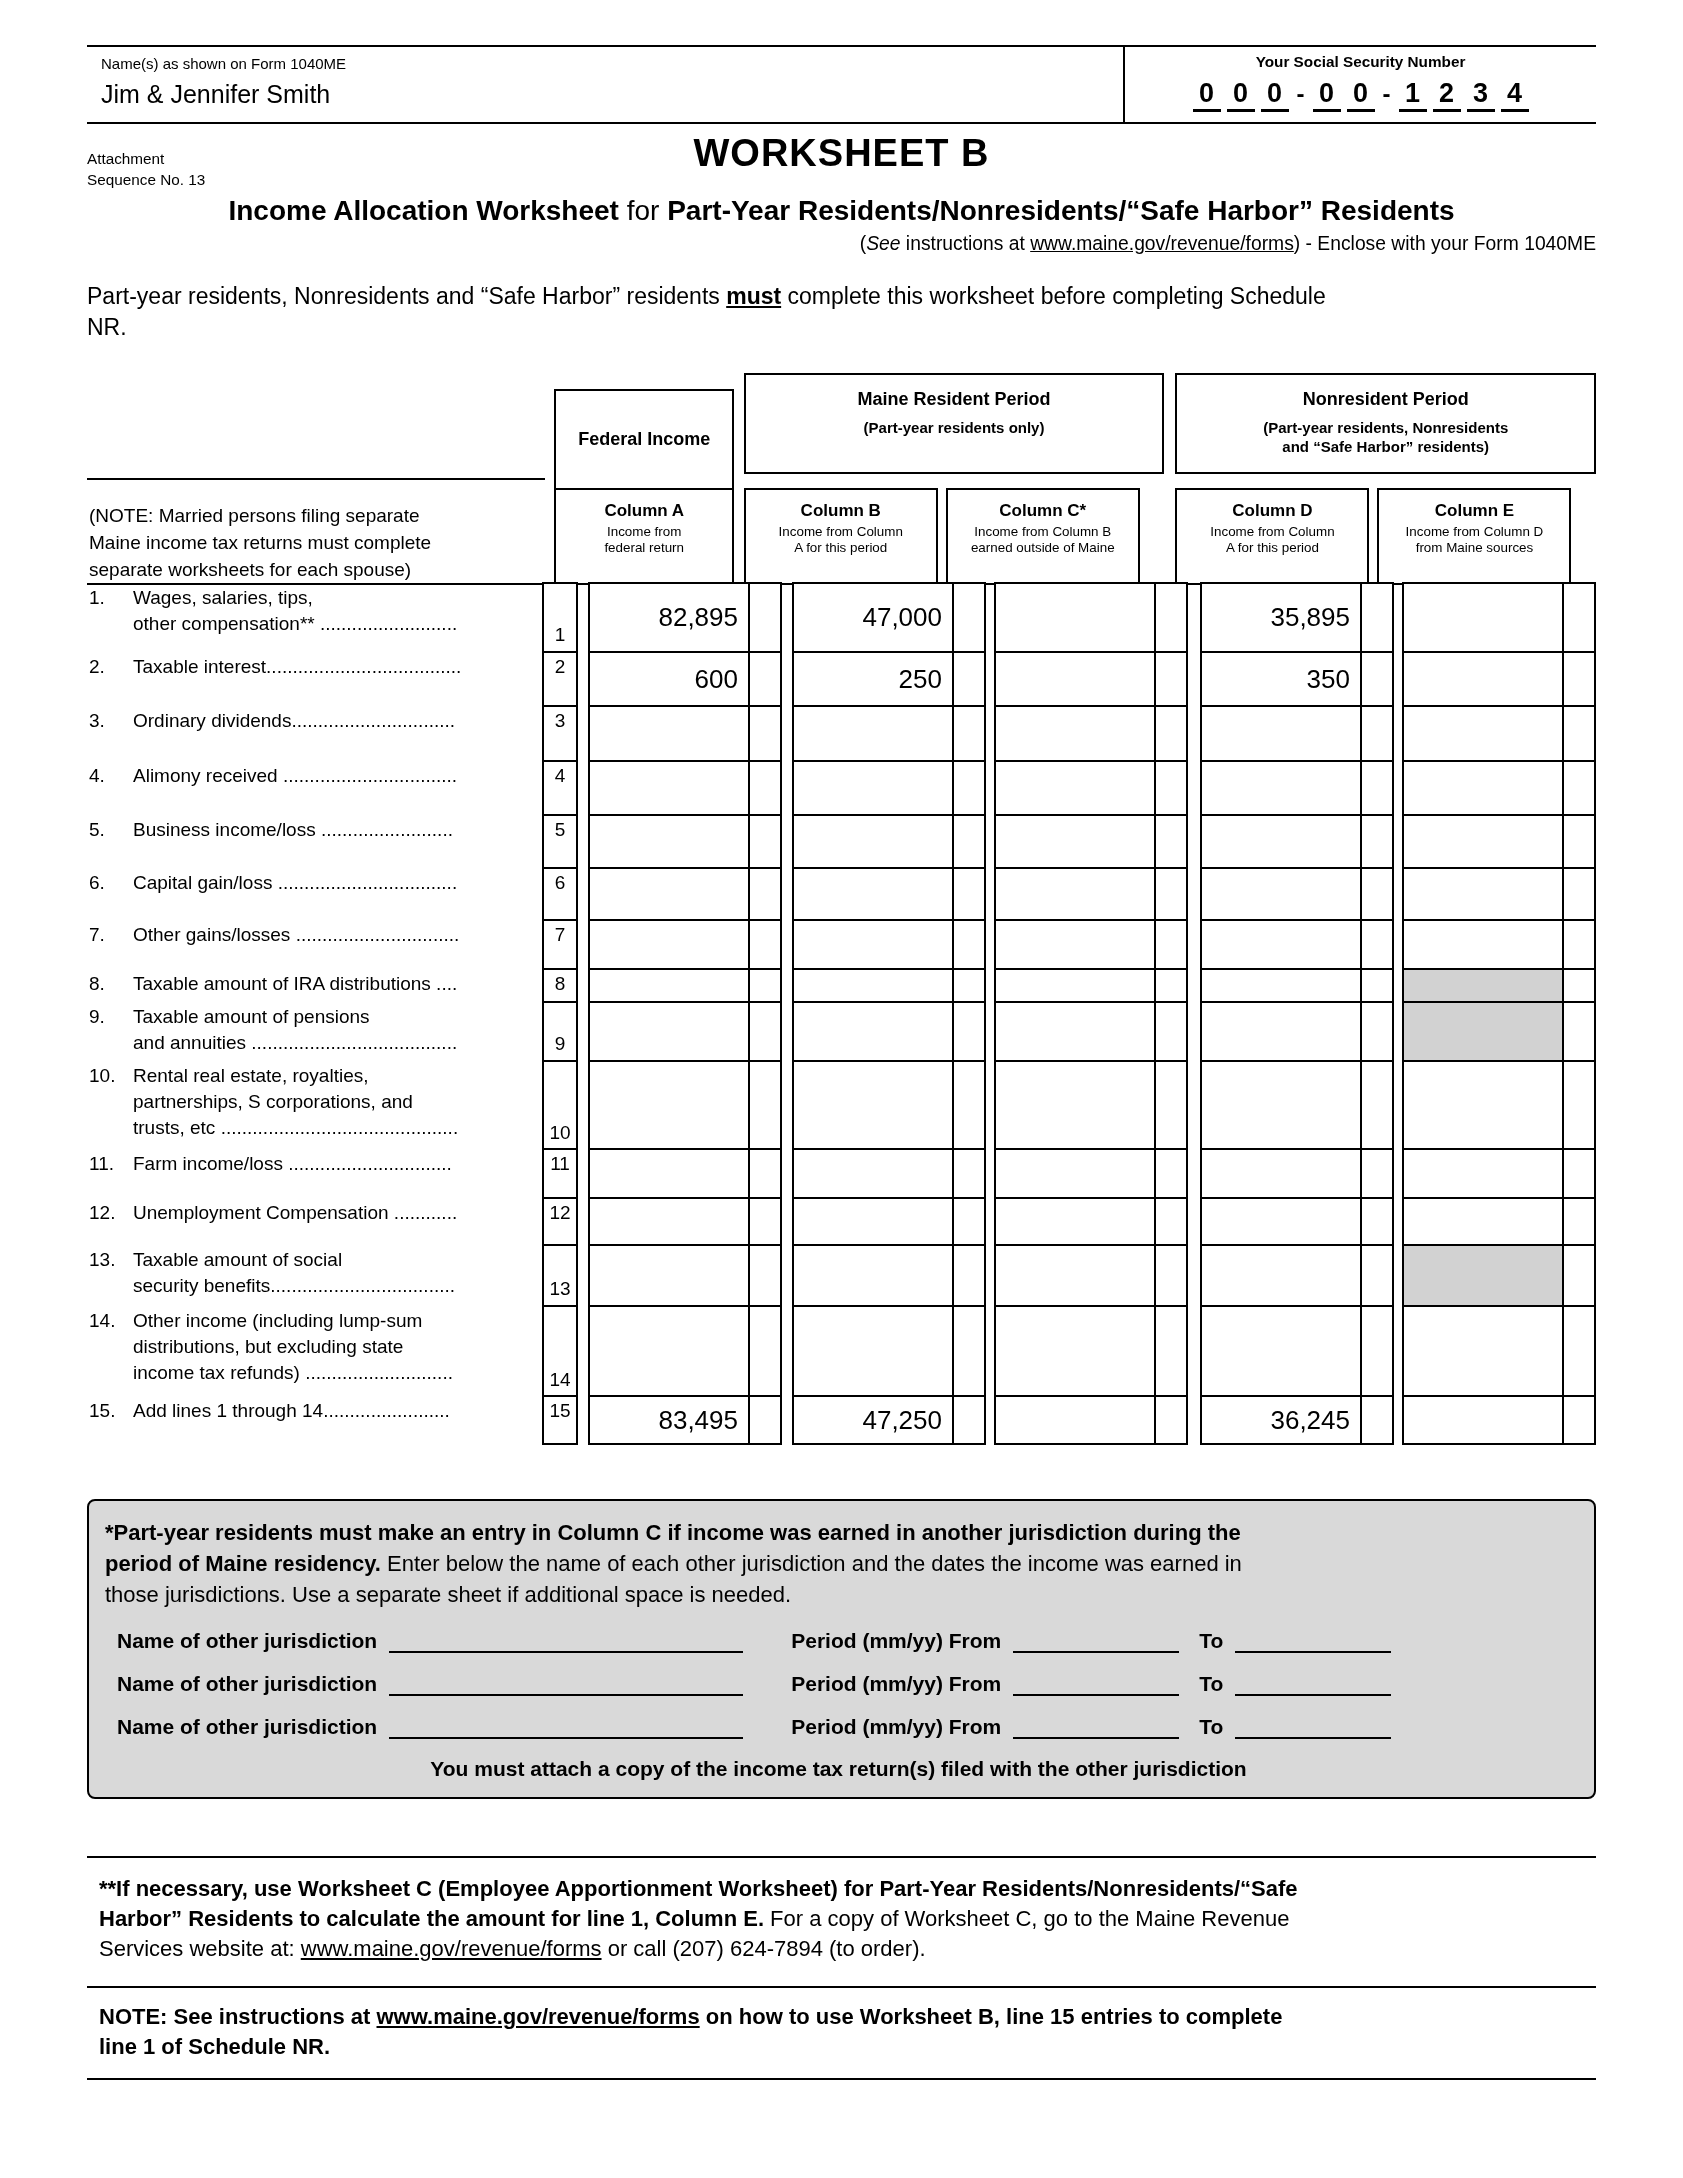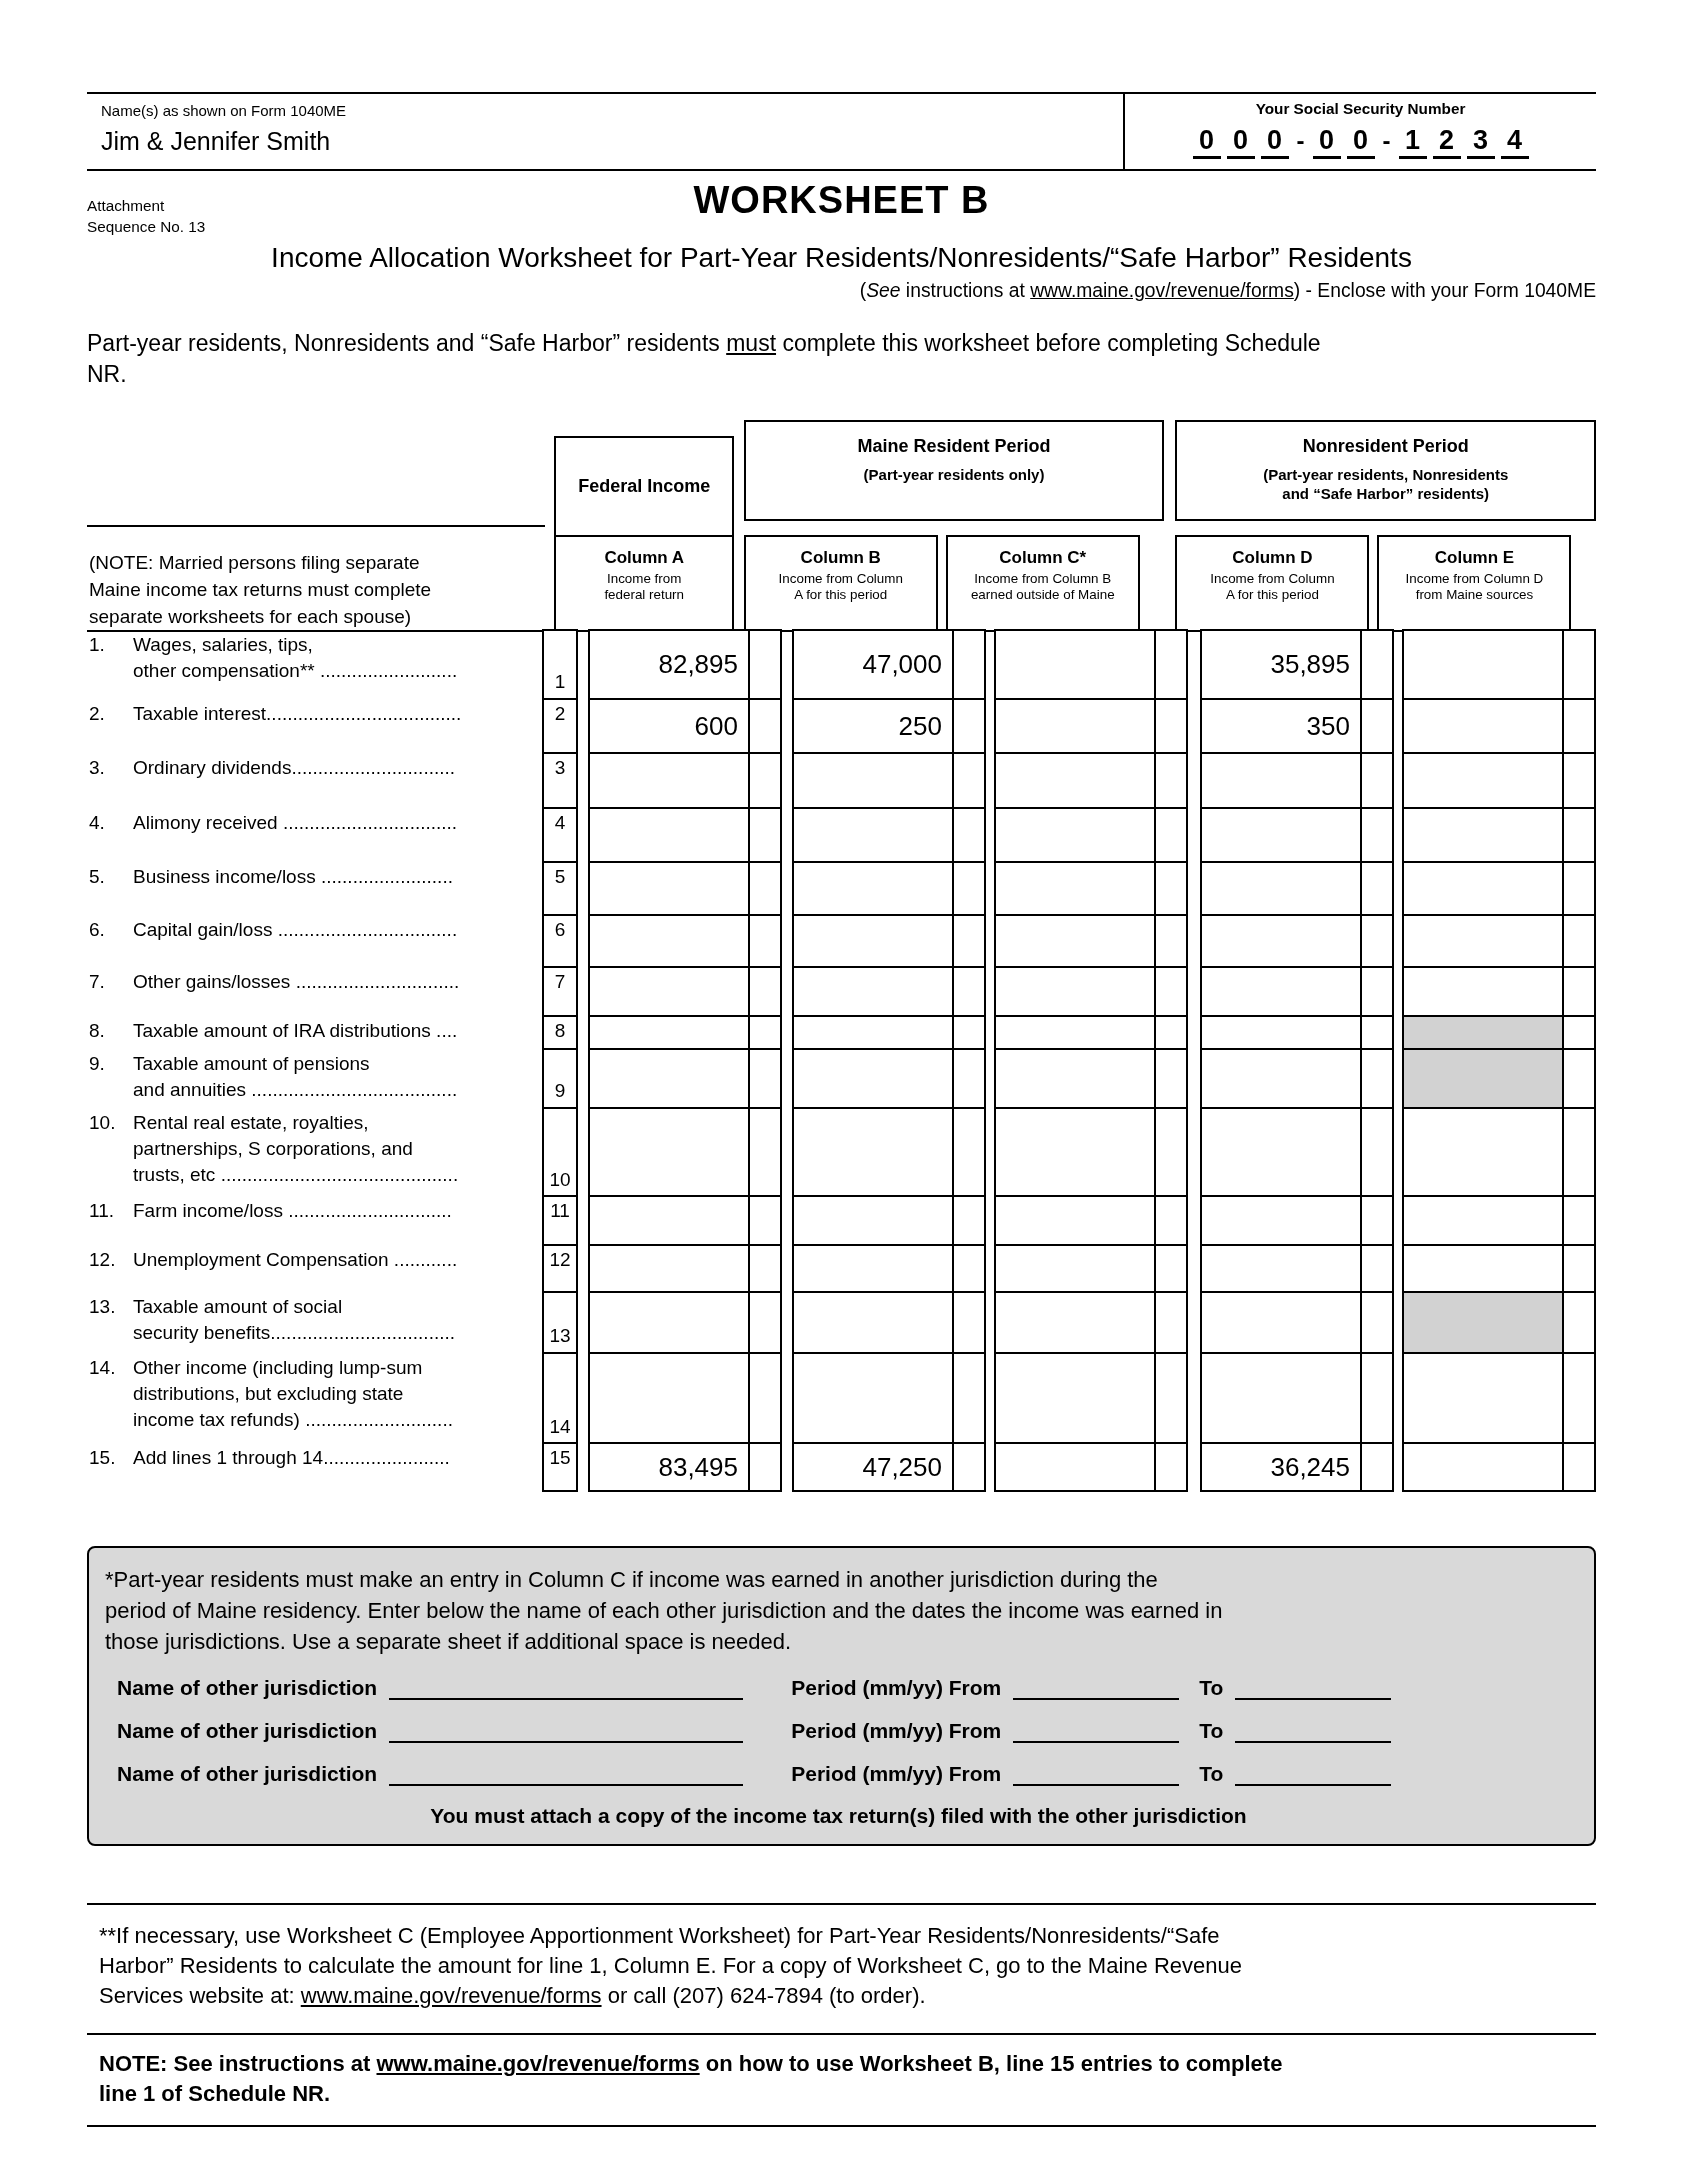--- a/index.html
+++ b/index.html
@@ -1,24 +1,24 @@
 <!DOCTYPE html>
 <html><head>
 <meta charset="utf-8">
 <style>
 *{margin:0;padding:0;box-sizing:border-box}
 html,body{width:1683px;height:2178px}
 body{background:#fff;color:#000;font-family:"Liberation Sans",sans-serif;position:relative;overflow:hidden}
 .page{position:absolute;left:87px;top:0;width:1509px}
-.b{font-weight:normal}
+.b{font-weight:bold}
 .i{font-style:italic}
 .u{text-decoration:underline}
 
 
-.idrow{display:flex;align-items:stretch;border-top:2.5px solid #000;border-bottom:2.5px solid #000;margin-top:92px}
+.idrow{display:flex;align-items:stretch;border-top:2.5px solid #000;border-bottom:2.5px solid #000;margin-top:45px}
 .namecell{flex:1;padding:8px 0 12px 14px}
 .namelabel{font-size:15px}
 .namevalue{font-size:25px;margin-top:8px}
 .ssncell{width:473px;border-left:2.5px solid #000;padding:6px 10px 10px;text-align:center}
 .ssnlabel{font-size:15.3px;font-weight:bold}
 .ssndigits{margin-top:5px;display:flex;justify-content:center;align-items:flex-end}
 .digit{display:inline-block;width:28px;margin:0 3px;border-bottom:3px solid #000;font-size:27px;font-weight:bold;text-align:center;line-height:1.15}
 .dash{display:inline-block;margin:0 5px;font-size:24px;font-weight:bold;line-height:1.5}
 
 

